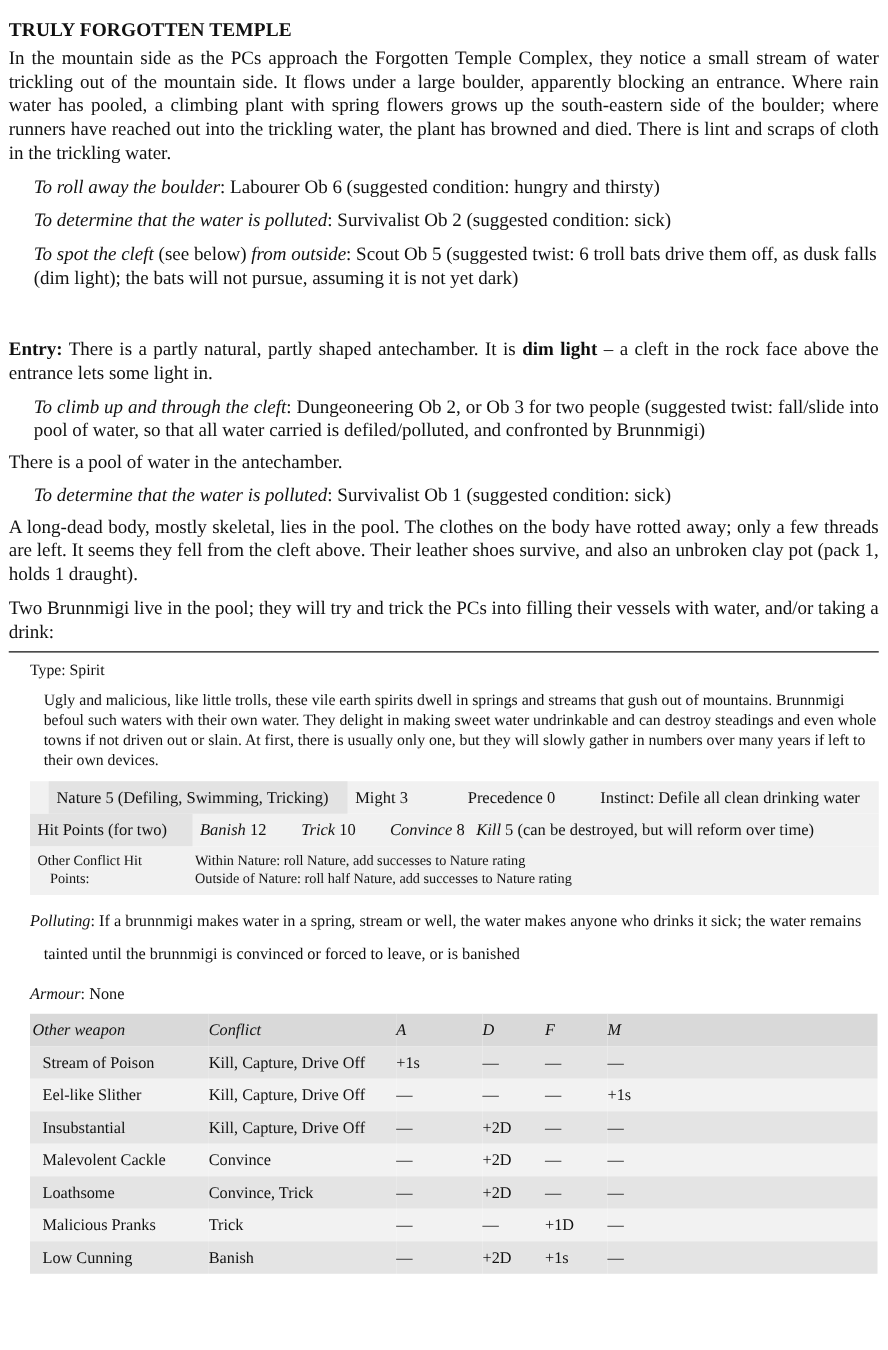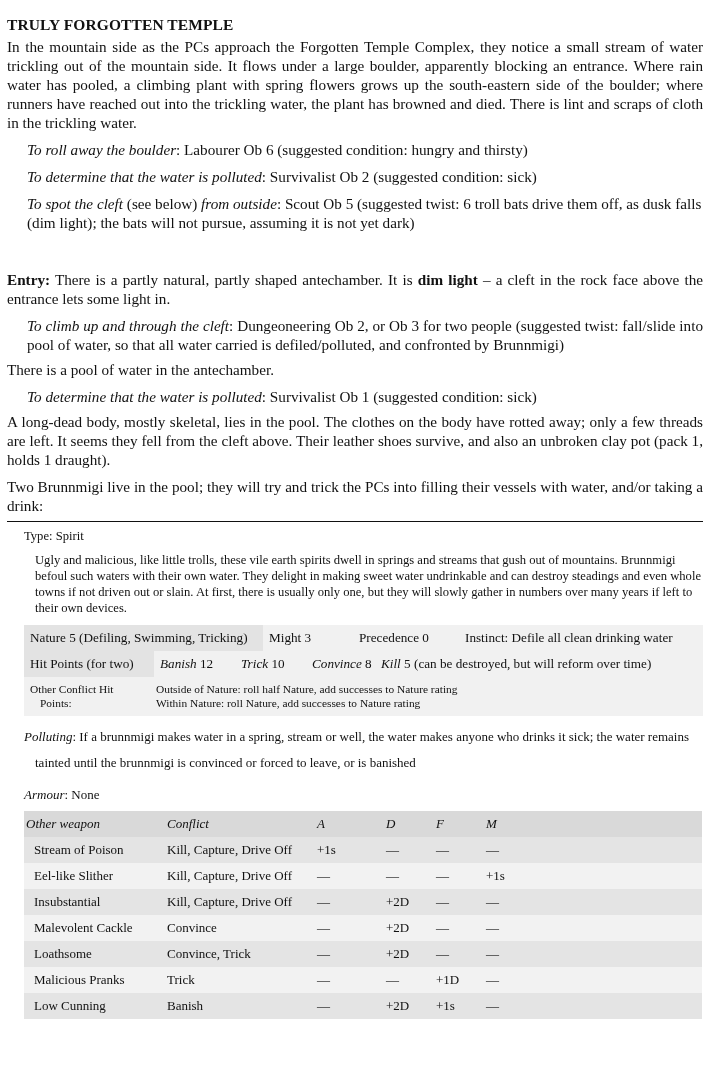--- a/index.html
+++ b/index.html
@@ -26,21 +26,21 @@
   .rule { margin: 6px 0 0 0; border-top: 1.5px solid #111; }
 
   .statblock { padding-left: 17px; font-size: 12.6px; line-height: 16px; }
   .stat-type { padding-top: 4px; height: 22px; line-height: 20px; }
   .stat-desc { padding-left: 11px; text-indent: -11px; margin-top: 4px; }
   .stat-desc p { text-indent: 0; }
 
   .stat-row { background: #f1f1f1; display: flex; align-items: center; height: 26px; white-space: nowrap; font-size: 13.2px; }
   .stat-row .cell { padding: 0 0 0 6px; height: 26px; line-height: 26px; }
   .stat-row .shade { background: #e3e3e3; }
-  .row1 { margin-top: 9px; }
+  .row1 { margin-top: 9px; justify-content: center; }
   .nature { width: 233px; }
   .might { width: 84px; }
   .prec { width: 100px; }
   .hp-label { width: 124px; }
   .banish { width: 75px; }
   .trick { width: 65px; }
   .convince { width: 63px; }
 
   .other-hp { background: #f1f1f1; display: flex; padding: 5px 0 6px 6px; font-size: 11.4px; line-height: 14px; }
   .other-hp .lbl { width: 126px; }
@@ -109,22 +109,22 @@
       <div class="cell trick"><i>Trick</i><span> 10</span></div>
       <div class="cell convince"><i>Convince</i><span> 8</span></div>
       <div class="cell"><i>Kill</i><span> 5 (can be destroyed, but will reform over time)</span></div>
     </div>
     <div class="other-hp">
       <div class="lbl">
         <span>Other Conflict Hit</span>
         <span class="l2">Points:</span>
       </div>
       <div>
+        <div>Within Nature: roll Nature, add successes to Nature rating</div>
         <div>Outside of Nature: roll half Nature, add successes to Nature rating</div>
-        <div>Within Nature: roll Nature, add successes to Nature rating</div>
       </div>
     </div>
 
     <div class="polluting"><i>Polluting</i><span>: If a brunnmigi makes water in a spring, stream or well, the water makes anyone who drinks it sick; the water remains tainted until the brunnmigi is convinced or forced to leave, or is banished</span></div>
 
     <div class="armour"><i>Armour</i><span>: None</span></div>
 
     <table class="weapons">
       <thead>
         <tr>

